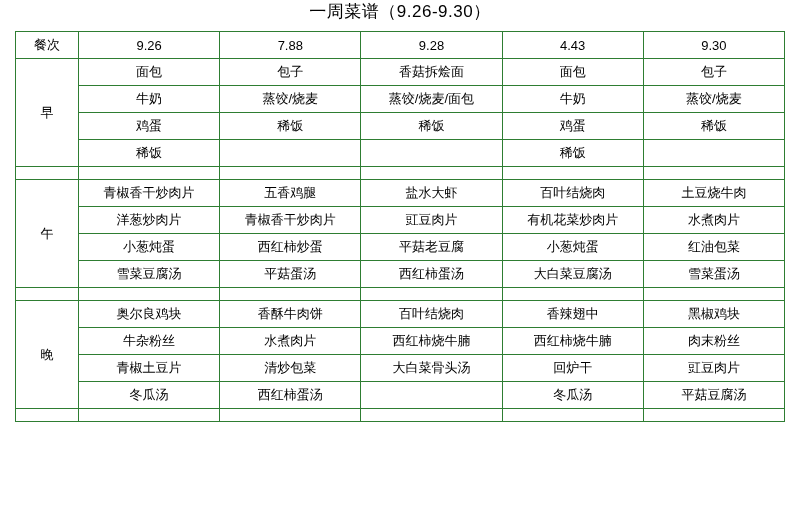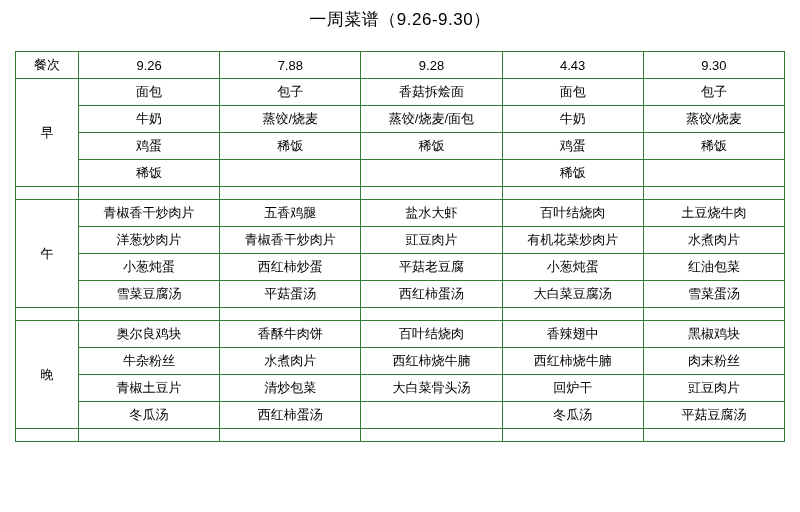--- a/index.html
+++ b/index.html
@@ -17,28 +17,27 @@
   .page {
     position: relative;
     width: 800px;
     height: 512px;
     box-sizing: border-box;
   }
   .title {
     text-align: center;
     font-size: 17px;
     letter-spacing: 0.5px;
-    padding-top: 8px;
     padding-bottom: 8px;
     color: #000;
   }
   table.menu {
     border-collapse: collapse;
     width: 770px;
-    margin: 12px auto;
+    margin: 0 auto;
     table-layout: fixed;
   }
   table.menu td {
     border: 1px solid #2e7d32;
     height: 26px;
     text-align: center;
     vertical-align: middle;
     font-size: 13px;
     padding: 0 2px;
     color: #000;

